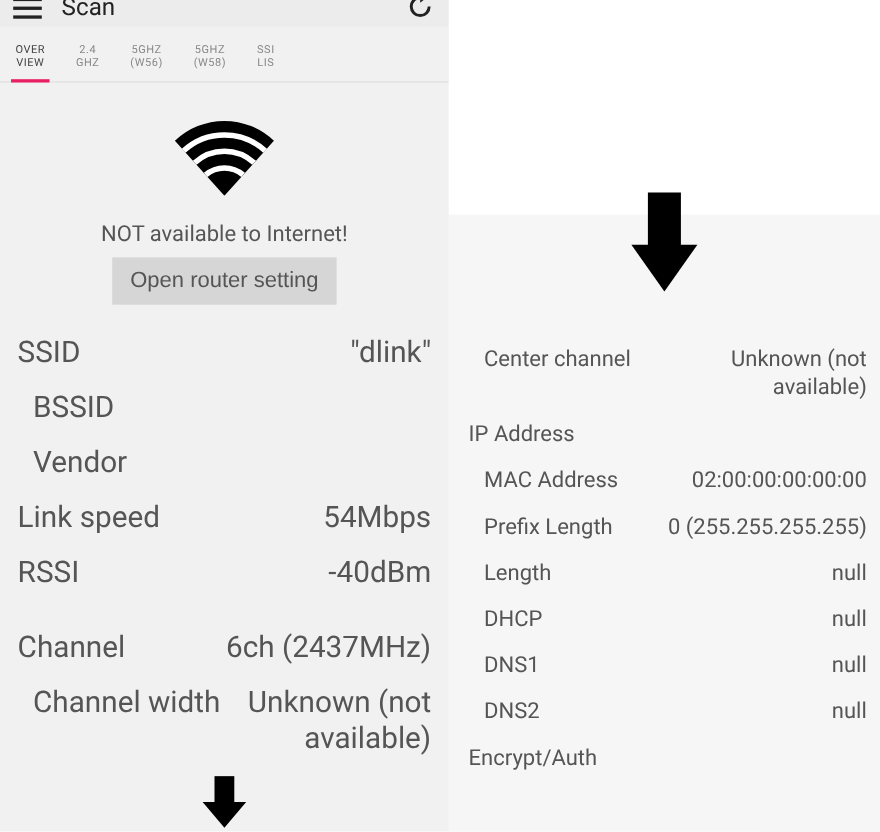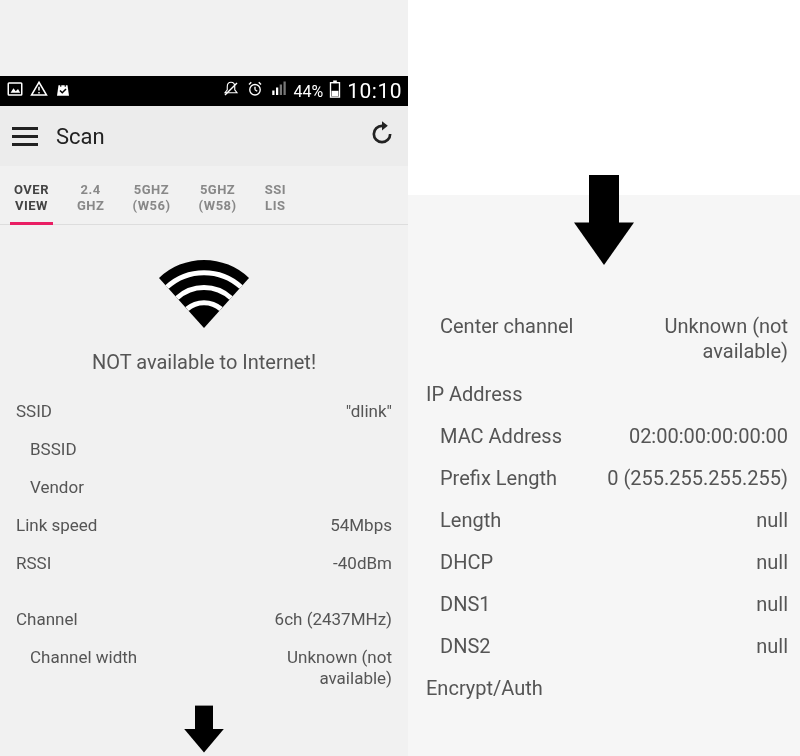--- a/index.html
+++ b/index.html
@@ -42,28 +42,27 @@
   .hamburger { display:flex; flex-direction:column; gap:5px; cursor:pointer; }
   .hamburger div { width:26px; height:3px; background:#222; }
   .app-title { font-size: 22px; color:#222; flex:1; }
   .refresh-icon { cursor:pointer; }
 
   
   .tabs { display:flex; background:#f1f1f1; border-bottom:1px solid #ddd; padding: 6px 0 0 0;}
   .tab {
     flex:0 0 auto;
     padding: 10px 14px 10px 14px;
-    font-size: 13px;
+    font-size: 10px;
     color:#888;
     text-align:center;
     line-height:1.2;
     letter-spacing:0.5px;
     cursor:pointer;
     position:relative;
-    font-weight:bold;
   }
   .tab.active { color:#444; }
   .tab.active::after {
     content:"";
     position:absolute;
     left:10px; right:10px; bottom:-1px;
     height:3px; background:#e91e63;
   }
 
   
@@ -76,21 +75,21 @@
     background:#d6d6d6;
     color:#555;
     font-size:20px;
     padding:10px 16px;
     border:none;
     cursor:pointer;
   }
 
   
   .details { padding: 8px 16px 0 16px; }
-  .row { display:flex; align-items:baseline; justify-content:space-between; padding: 9px 0; font-size:17px; color:#555; }
+  .row { display:flex; align-items:baseline; justify-content:space-between; padding: 9px 0; font-size:27px; color:#555; }
   .row .label { }
   .row .value { text-align:right; max-width: 60%; }
   .row.indent .label { padding-left: 14px; }
   .row.tworow .value { line-height:1.25; }
 
   
   .arrow-down { display:block; margin: 0 auto; }
 
   
   .right-top-space { height: 195px; background:#fff; }
@@ -189,20 +188,21 @@
     <div class="hero">
       <span>
         <svg width="100" height="75" viewBox="0 0 100 75">
           <path d="M50 75 L5 25 A65 65 0 0 1 95 25 Z" fill="#000"></path>
           <path d="M13 34 A55 55 0 0 1 87 34" fill="none" stroke="#fff" stroke-width="5"></path>
           <path d="M23 45 A40 40 0 0 1 77 45" fill="none" stroke="#fff" stroke-width="5"></path>
           <path d="M33 56 A26 26 0 0 1 67 56" fill="none" stroke="#fff" stroke-width="5"></path>
         </svg>
       </span>
       <div class="warn-text">NOT available to Internet!</div>
+      <button class="router-btn">Open router setting</button>
     </div>
 
     <div class="details" id="left-details">
         <div class="row">
           <span class="label">SSID</span>
           <span class="value">"dlink"</span>
         </div>
         <div class="row indent">
           <span class="label">BSSID</span>
         </div>

